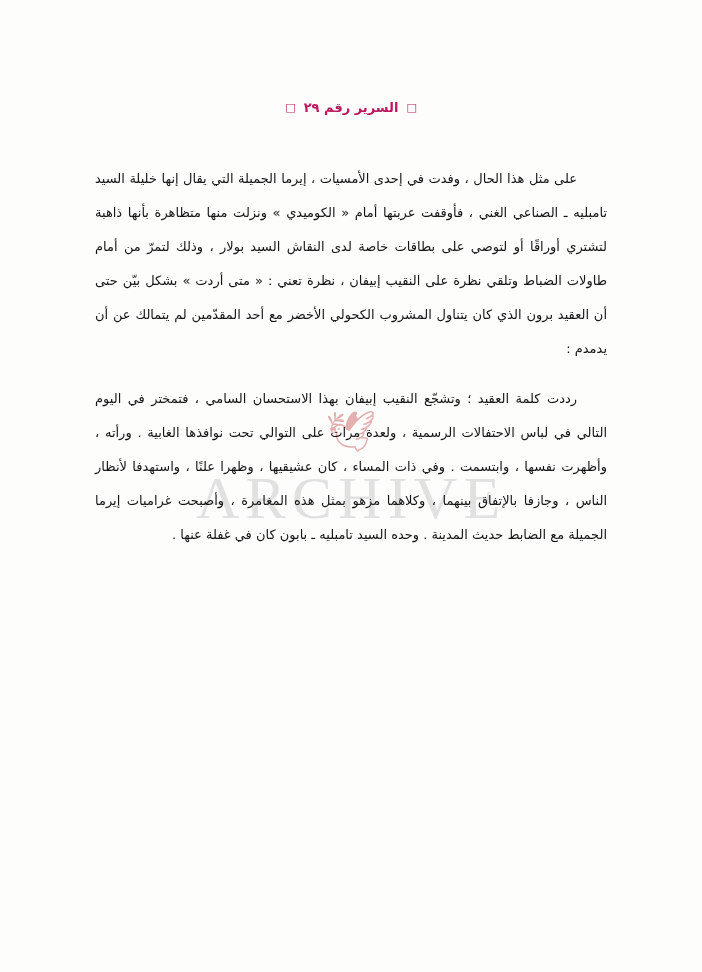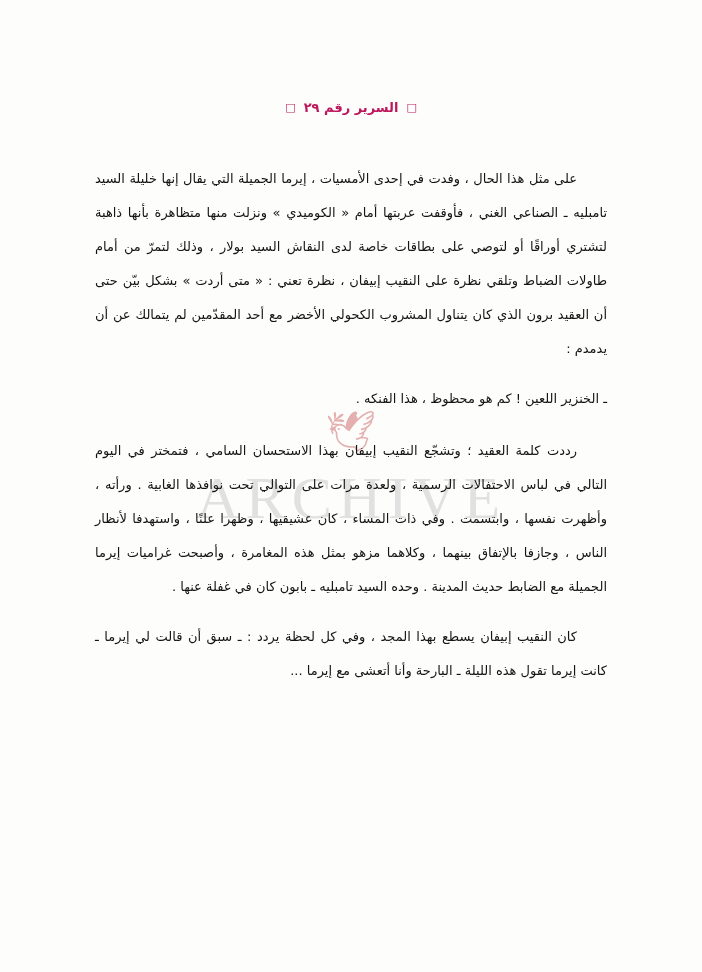--- a/index.html
+++ b/index.html
@@ -109,19 +109,17 @@
   </div>
 
   <div class="content">
 
     <div class="running-head">
       <span class="sq">□</span><span>السرير رقم ٢٩</span><span class="sq">□</span>
     </div>
 
     <div class="body-text">
       <p>على مثل هذا الحال ، وفدت في إحدى الأمسيات ، إيرما الجميلة التي يقال إنها خليلة السيد تامبليه ـ الصناعي الغني ، فأوقفت عربتها أمام « الكوميدي » ونزلت منها متظاهرة بأنها ذاهبة لتشتري أوراقًا أو لتوصي على بطاقات خاصة لدى النقاش السيد بولار ، وذلك لتمرّ من أمام طاولات الضباط وتلقي نظرة على النقيب إبيفان ، نظرة تعني : « متى أردت » بشكل بيّن حتى أن العقيد برون الذي كان يتناول المشروب الكحولي الأخضر مع أحد المقدّمين لم يتمالك عن أن يدمدم :</p>
-      <p class="dialogue">ـ الخنزير اللعين ! كم هو محظوظ ، هذا الفنكه .</p>
       <p>رددت كلمة العقيد ؛ وتشجّع النقيب إبيفان بهذا الاستحسان السامي ، فتمختر في اليوم التالي في لباس الاحتفالات الرسمية ، ولعدة مرات على التوالي تحت نوافذها الغابية . ورأته ، وأظهرت نفسها ، وابتسمت . وفي ذات المساء ، كان عشيقيها ، وظهرا علنًا ، واستهدفا لأنظار الناس ، وجازفا بالإتفاق بينهما ، وكلاهما مزهو بمثل هذه المغامرة ، وأصبحت غراميات إيرما الجميلة مع الضابط حديث المدينة . وحده السيد تامبليه ـ بابون كان في غفلة عنها .</p>
-      <p>كان النقيب إبيفان يسطع بهذا المجد ، وفي كل لحظة يردد : ـ سبق أن قالت لي إيرما ـ كانت إيرما تقول هذه الليلة ـ البارحة وأنا أتعشى مع إيرما ...</p>
     </div>
 
   </div>
 </div>
 
 </body></html>

